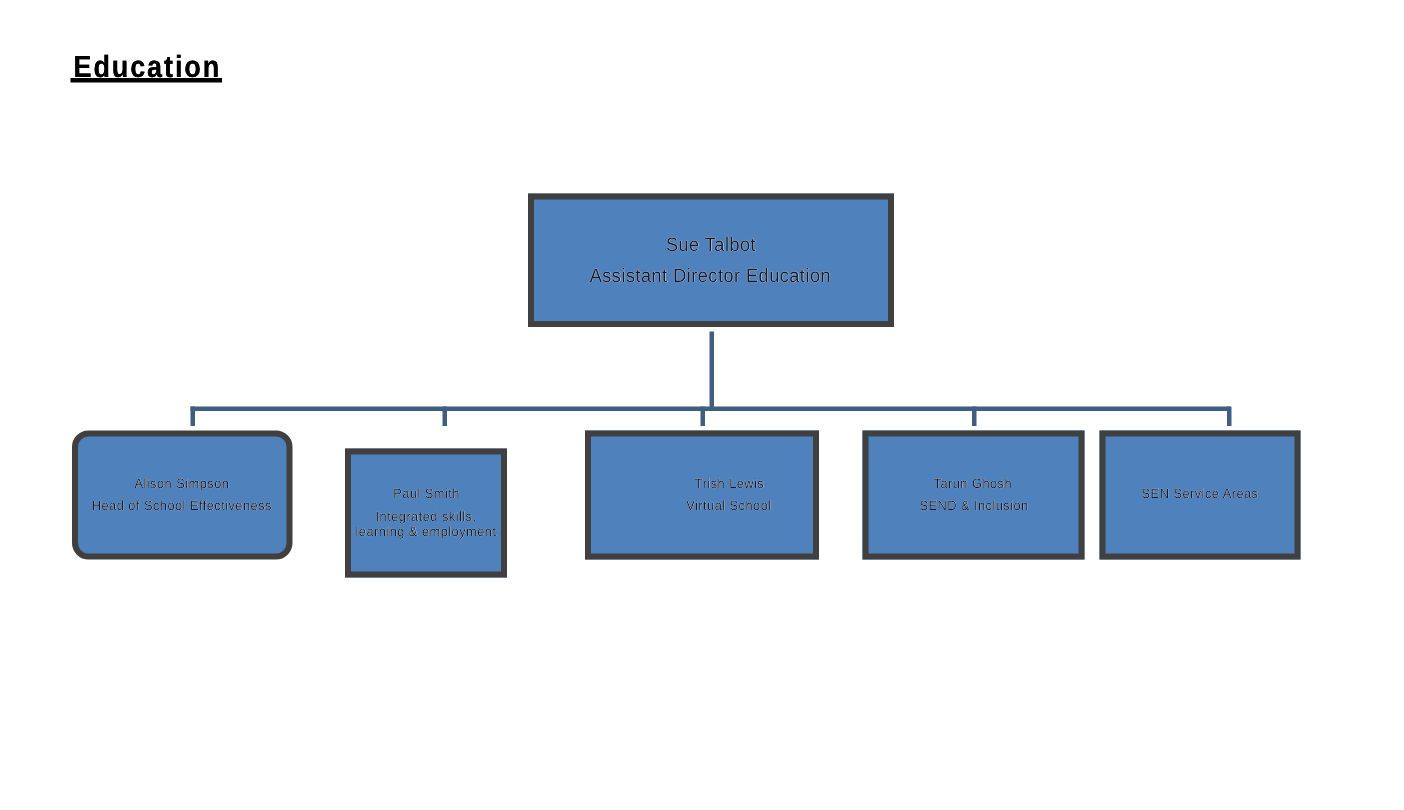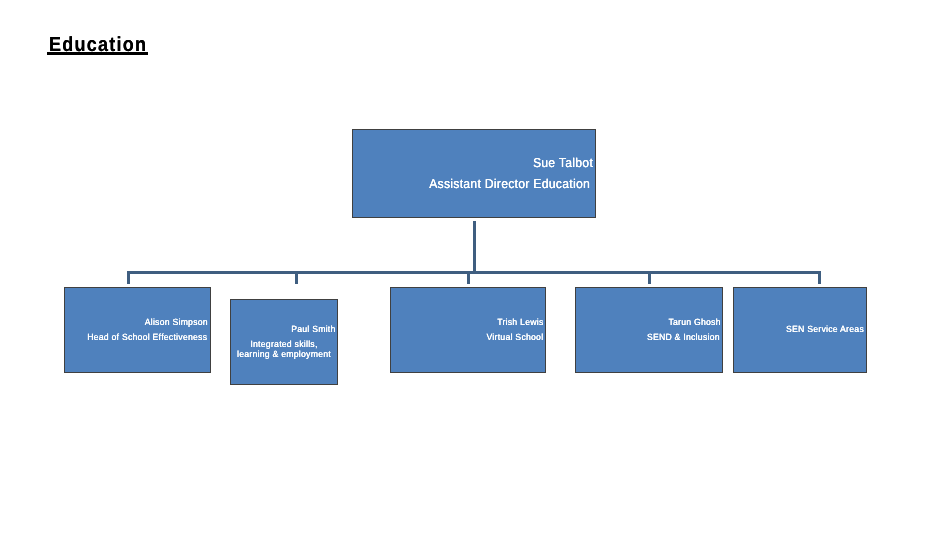--- a/index.html
+++ b/index.html
@@ -45,25 +45,25 @@
     width: 101px;
     height: 2.8px;
     background: #000000;
   }
 
   
   .node {
     position: absolute;
     box-sizing: border-box;
     background: #4F81BD;
-    border: 1px solid #404040;
-    color: #ffffff;
+    border: 4px solid #404040;
+    color: #0f172a;
     display: flex;
     flex-direction: column;
-    align-items: flex-end;
+    align-items: center;
     justify-content: center;
     text-align: center;
   }
   .node .line {
     display: block;
     margin: 0;
     white-space: nowrap;
     text-shadow: 0 0 0.4px rgba(255,255,255,1), 0.2px 0 0.15px rgba(255,255,255,0.75);
   }
   .node-root .line {
@@ -112,21 +112,21 @@
   <div class="conn" style="left:294.5px;top:271px;width:3px;height:13px;"></div>
   <div class="conn" style="left:466.5px;top:271px;width:3px;height:13px;"></div>
   <div class="conn" style="left:648px;top:271px;width:3px;height:13px;"></div>
   <div class="conn" style="left:817.5px;top:271px;width:3px;height:13px;"></div>
 
   <div class="node node-root" style="left:352px;top:129px;width:244px;height:89px;">
     <span class="line name">Sue Talbot</span>
     <span class="line role">Assistant Director Education</span>
   </div>
 
-  <div class="node node-child" style="left:64px;top:287px;width:147px;height:86px;">
+  <div class="node node-child" style="left:48px;top:287px;width:147px;height:86px;border-radius:11px;">
     <span class="line name">Alison Simpson</span>
     <span class="line role">Head of School Effectiveness</span>
   </div>
 
   <div class="node node-child" style="left:230px;top:299px;width:108px;height:86px;">
     <span class="line name">Paul Smith</span>
     <span class="line role wrap">Integrated skills, learning &amp; employment</span>
   </div>
 
   <div class="node node-child" style="left:390px;top:287px;width:156px;height:86px;padding-left:36px;">

